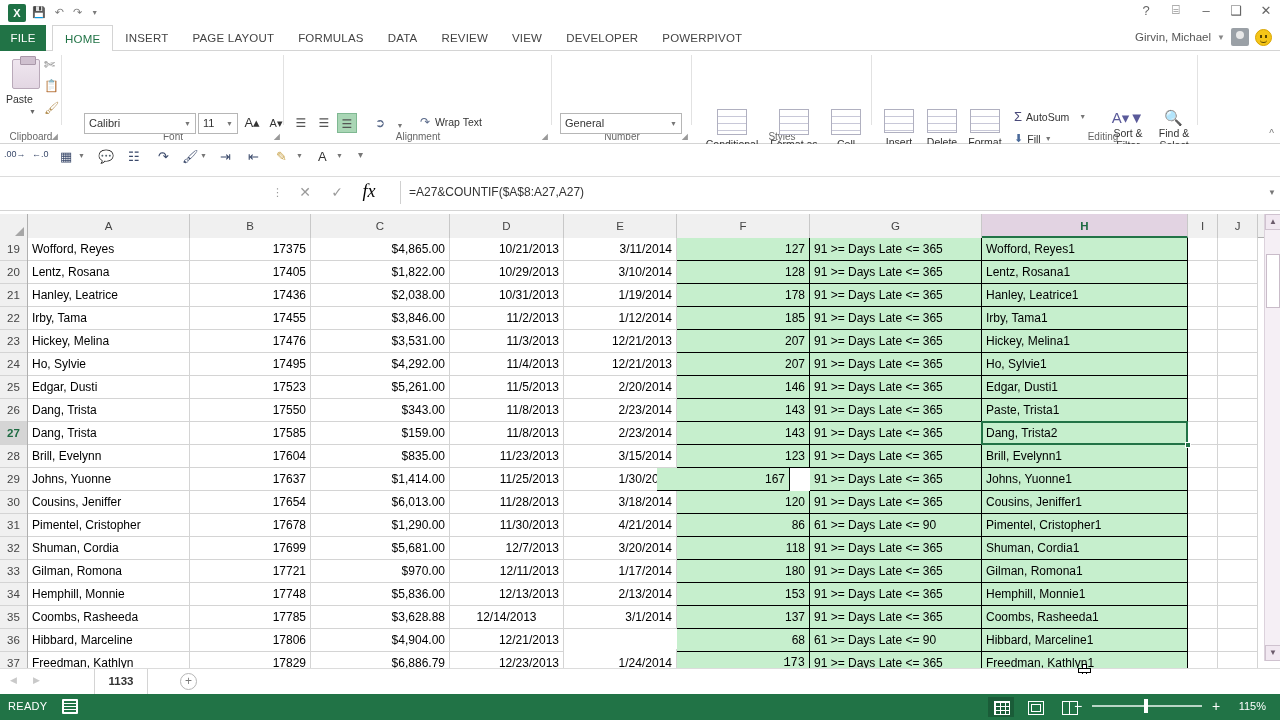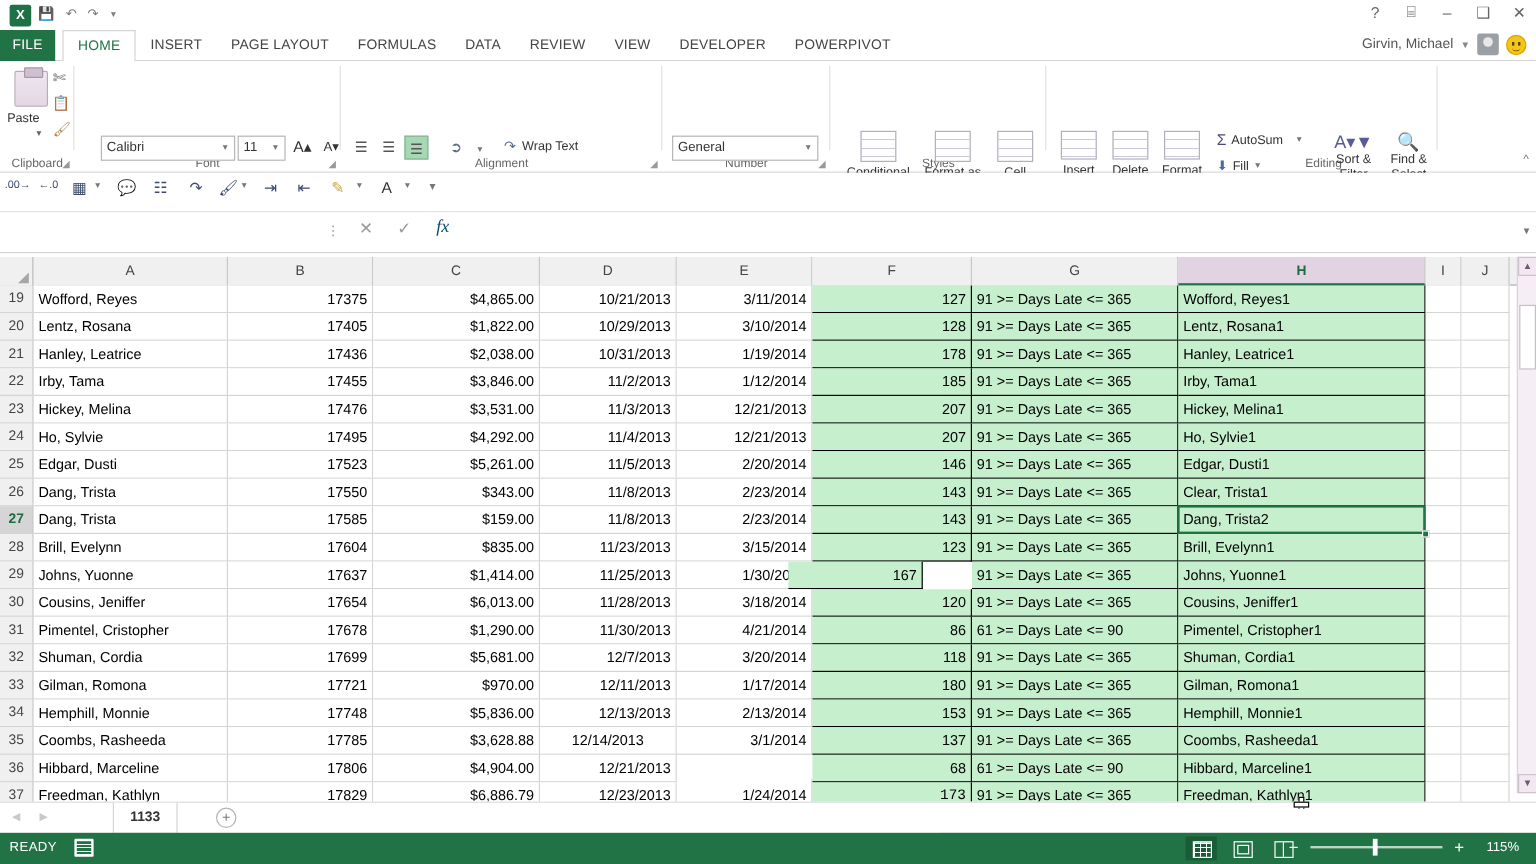--- a/index.html
+++ b/index.html
@@ -139,21 +139,21 @@
   }
   .namebox {
     position: absolute; left: 4px; top: 4px; width: 258px; height: 22px;
     border: 1px solid #c6c6c6; background: #fff; font-size: 11.5px; color: #333;
     line-height: 22px; padding-left: 6px;
   }
   .namebox .tri { position: absolute; right: 5px; top: 0; font-size: 7px; color: #777; }
   .fb-dots { position: absolute; left: 272px; top: 9px; font-size: 11px; color: #999; letter-spacing: 1px; }
   .fb-icons { position: absolute; left: 296px; top: 4px; display: flex; gap: 14px; align-items: center; }
   .fb-icons .fi { font-size: 14px; color: #9a9a9a; width: 18px; text-align: center; }
-  .fb-icons .fx { font-style: italic; font-family: "Liberation Serif", serif; color: #0c4a6e; font-size: 15px; }
+  .fb-icons .fx { font-style: italic; font-family: "Liberation Serif", serif; color: #000000; font-size: 18px; }
   .fbox {
     position: absolute; left: 400px; top: 4px; width: 866px; height: 23px;
     border-left: 1px solid #d0d0d0; font-size: 12px; color: #333;
     line-height: 23px; padding-left: 8px;
   }
   .fb-caret { position: absolute; right: 4px; top: 11px; font-size: 8px; color: #777; }
 
   
   .gridwrap {
     position: absolute; top: 214px; left: 0; width: 1280px; height: 460px;
@@ -517,20 +517,23 @@
     <div class="mb-item" style="left:336px;top:8px;font-size:7px;color:#777;">▼</div>
     <div class="mb-item" style="left:358px;font-size:10px;color:#777;">▾</div>
   </div>
 
   <div class="fbar">
     <div class="fb-dots">⋮</div>
     <div class="fb-icons">
       <span class="fi">✕</span>
       <span class="fi">✓</span>
       <span class="fi fx">fx</span>
+    </div>
+    <div class="fbox">
+      <span>=A27&amp;COUNTIF($A$8:A27,A27)</span>
     </div>
     <div class="fb-caret">▼</div>
   </div>
 
   <div class="gridwrap">
     <div class="colhdr">
       <div class="corner"></div>
       <div class="ch" style="left:28px;  width:162px;">A</div>
       <div class="ch" style="left:190px; width:121px;">B</div>
       <div class="ch" style="left:311px; width:139px;">C</div>
@@ -635,21 +638,21 @@
         <div class="cell green" style="left: 982px; top: 162px; width: 206px;">Edgar, Dusti1</div>
         <div class="cell empty" style="left: 1188px; top: 162px; width: 30px;"></div>
         <div class="cell empty" style="left: 1218px; top: 162px; width: 40px;"></div>
         <div class="cell  plain" style="left: 28px; top: 185px; width: 162px;">Dang, Trista</div>
         <div class="cell num plain" style="left: 190px; top: 185px; width: 121px;">17550</div>
         <div class="cell num plain" style="left: 311px; top: 185px; width: 139px;">$343.00</div>
         <div class="cell num plain" style="left: 450px; top: 185px; width: 114px;">11/8/2013</div>
         <div class="cell num plain" style="left: 564px; top: 185px; width: 113px;">2/23/2014</div>
         <div class="cell num green" style="left: 677px; top: 185px; width: 133px;">143</div>
         <div class="cell green" style="left: 810px; top: 185px; width: 172px;">91 &gt;= Days Late &lt;= 365</div>
-        <div class="cell green" style="left: 982px; top: 185px; width: 206px;">Clear, Trista1</div>
+        <div class="cell green" style="left: 982px; top: 185px; width: 206px;">Paste, Trista1</div>
         <div class="cell empty" style="left: 1188px; top: 185px; width: 30px;"></div>
         <div class="cell empty" style="left: 1218px; top: 185px; width: 40px;"></div>
         <div class="cell  plain" style="left: 28px; top: 208px; width: 162px;">Dang, Trista</div>
         <div class="cell num plain" style="left: 190px; top: 208px; width: 121px;">17585</div>
         <div class="cell num plain" style="left: 311px; top: 208px; width: 139px;">$159.00</div>
         <div class="cell num plain" style="left: 450px; top: 208px; width: 114px;">11/8/2013</div>
         <div class="cell num plain" style="left: 564px; top: 208px; width: 113px;">2/23/2014</div>
         <div class="cell num green" style="left: 677px; top: 208px; width: 133px;">143</div>
         <div class="cell green" style="left: 810px; top: 208px; width: 172px;">91 &gt;= Days Late &lt;= 365</div>
         <div class="cell green" style="left: 982px; top: 208px; width: 206px;">Dang, Trista2</div>
@@ -663,21 +666,21 @@
         <div class="cell num green" style="left: 677px; top: 231px; width: 133px;">123</div>
         <div class="cell green" style="left: 810px; top: 231px; width: 172px;">91 &gt;= Days Late &lt;= 365</div>
         <div class="cell green" style="left: 982px; top: 231px; width: 206px;">Brill, Evelynn1</div>
         <div class="cell empty" style="left: 1188px; top: 231px; width: 30px;"></div>
         <div class="cell empty" style="left: 1218px; top: 231px; width: 40px;"></div>
         <div class="cell  plain" style="left: 28px; top: 254px; width: 162px;">Johns, Yuonne</div>
         <div class="cell num plain" style="left: 190px; top: 254px; width: 121px;">17637</div>
         <div class="cell num plain" style="left: 311px; top: 254px; width: 139px;">$1,414.00</div>
         <div class="cell num plain" style="left: 450px; top: 254px; width: 114px;">11/25/2013</div>
         <div class="cell num plain" style="left: 564px; top: 254px; width: 113px;">1/30/2014</div>
-        <div class="cell num green" style="left: 657px; top: 254px; width: 112px;">167</div>
+        <div class="cell num green" style="left: 657px; top: 254px; width: 133px;">167</div>
         <div class="cell green" style="left: 810px; top: 254px; width: 172px;">91 &gt;= Days Late &lt;= 365</div>
         <div class="cell green" style="left: 982px; top: 254px; width: 206px;">Johns, Yuonne1</div>
         <div class="cell empty" style="left: 1188px; top: 254px; width: 30px;"></div>
         <div class="cell empty" style="left: 1218px; top: 254px; width: 40px;"></div>
         <div class="cell  plain" style="left: 28px; top: 277px; width: 162px;">Cousins, Jeniffer</div>
         <div class="cell num plain" style="left: 190px; top: 277px; width: 121px;">17654</div>
         <div class="cell num plain" style="left: 311px; top: 277px; width: 139px;">$6,013.00</div>
         <div class="cell num plain" style="left: 450px; top: 277px; width: 114px;">11/28/2013</div>
         <div class="cell num plain" style="left: 564px; top: 277px; width: 113px;">3/18/2014</div>
         <div class="cell num green" style="left: 677px; top: 277px; width: 133px;">120</div>

